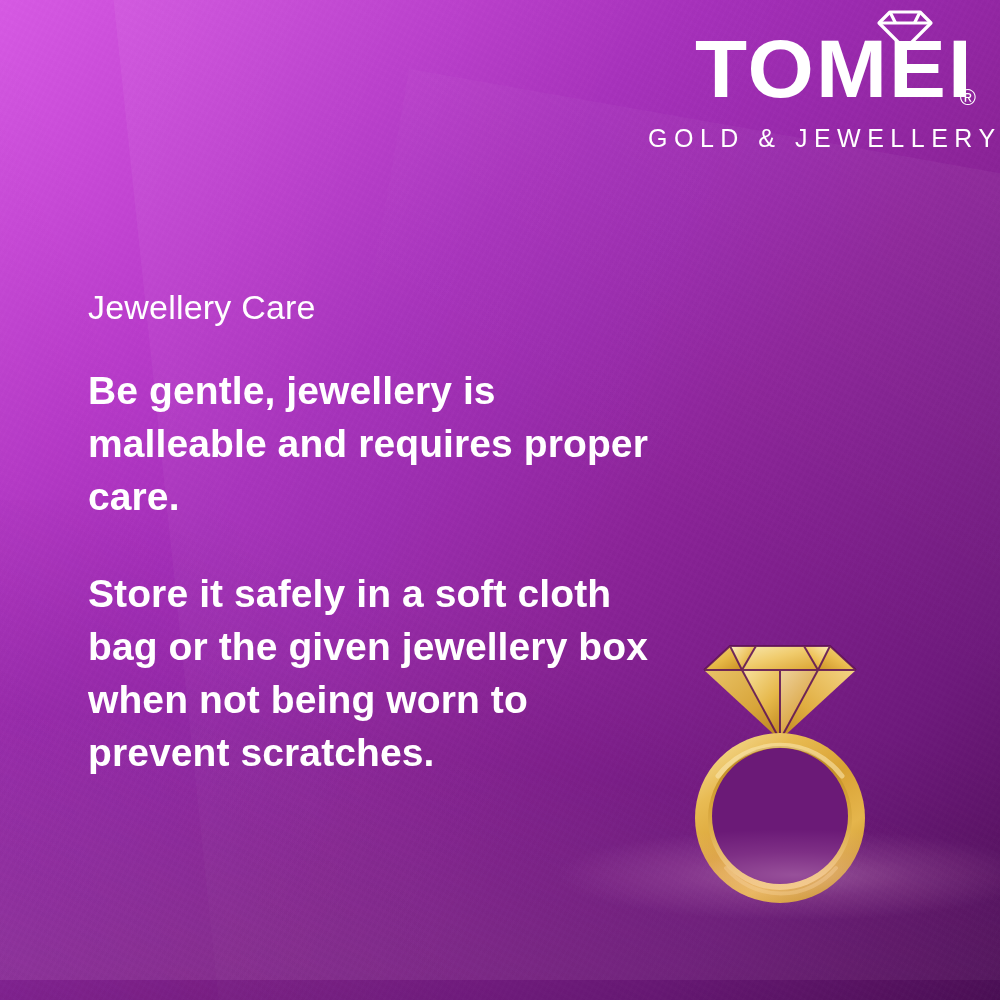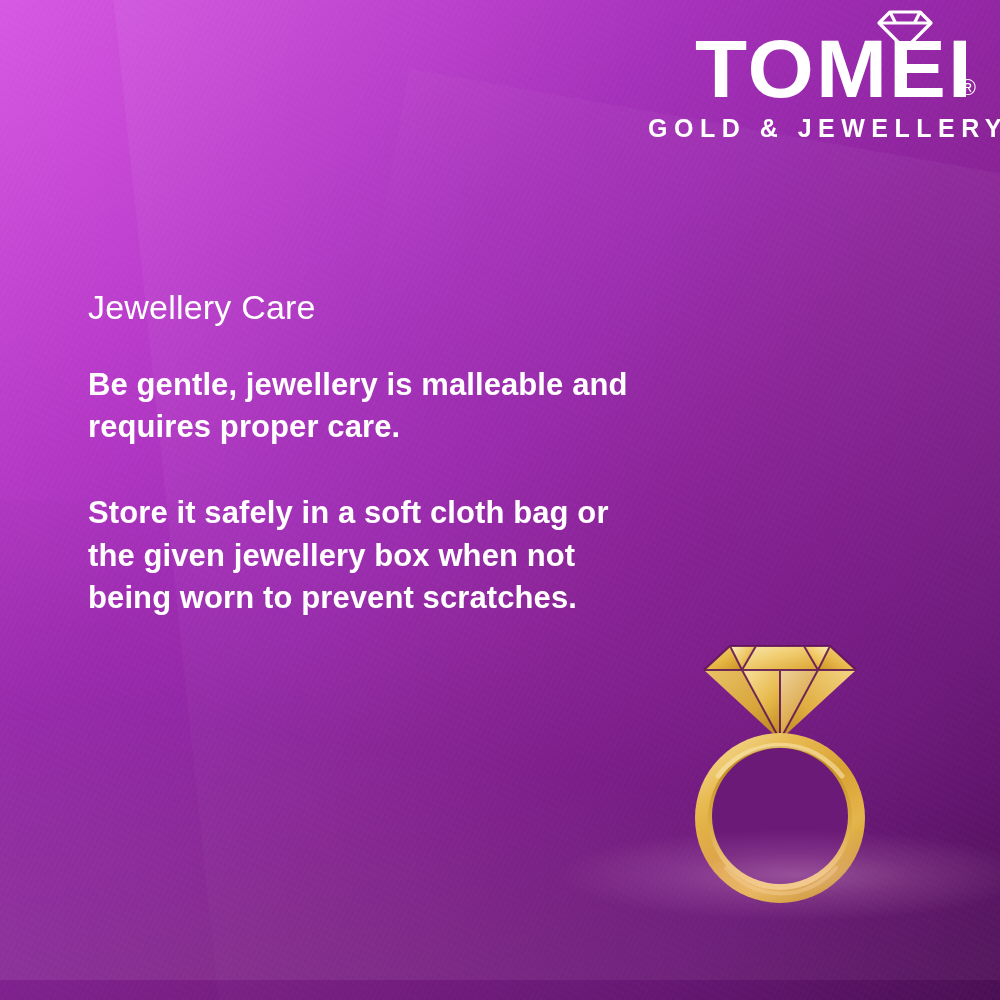--- a/index.html
+++ b/index.html
@@ -116,23 +116,23 @@
     color: #ffffff;
     font-size: 22px;
     font-family: "Liberation Sans", sans-serif;
     line-height: 1;
   }
   .logo-tagline {
     display: block;
     color: #ffffff;
     font-family: "Liberation Sans", sans-serif;
     font-size: 25px;
-    font-weight: bold;
+    font-weight: normal;
     letter-spacing: 6.5px;
-    margin-top: 6px;
+    margin-top: 16px;
     padding-right: 2px;
     white-space: nowrap;
   }
 
   
   .copy {
     position: absolute;
     left: 88px;
     top: 288px;
     width: 570px;
@@ -143,21 +143,21 @@
     font-family: "Liberation Sans", sans-serif;
     font-size: 34px;
     font-weight: normal;
     line-height: 1.12;
     margin: 0 0 38px 0;
     letter-spacing: 0.2px;
   }
   .para {
     color: #ffffff;
     font-family: "Liberation Sans", sans-serif;
-    font-size: 31px;
+    font-size: 39px;
     font-weight: bold;
     line-height: 1.36;
     margin: 0 0 44px 0;
     letter-spacing: 0.1px;
   }
   .para:last-child { margin-bottom: 0; }
 
   
   .ring-art {
     position: absolute;

